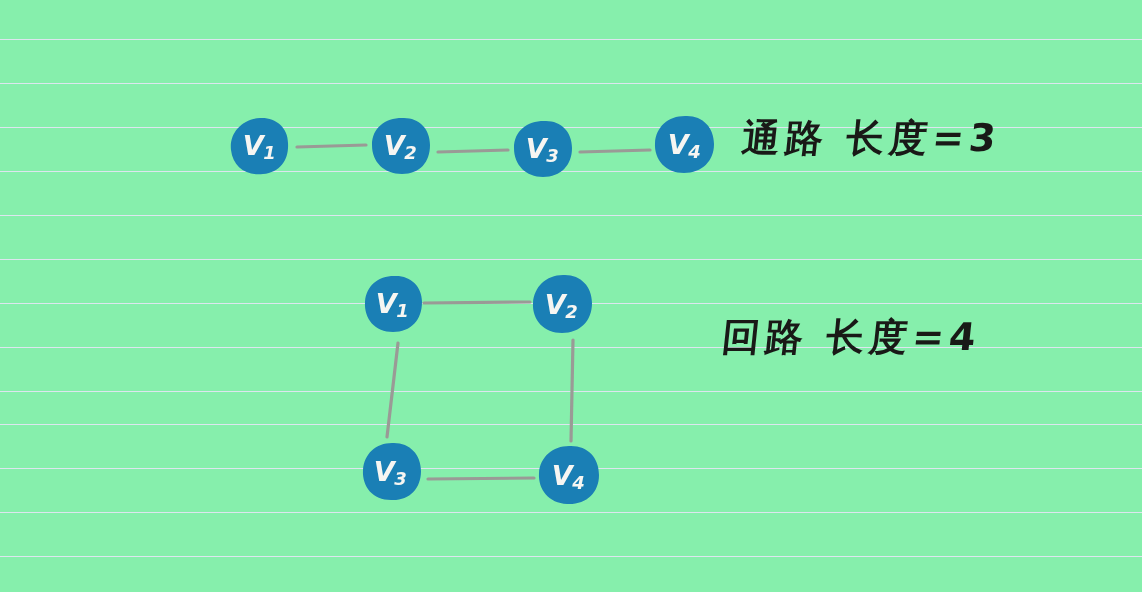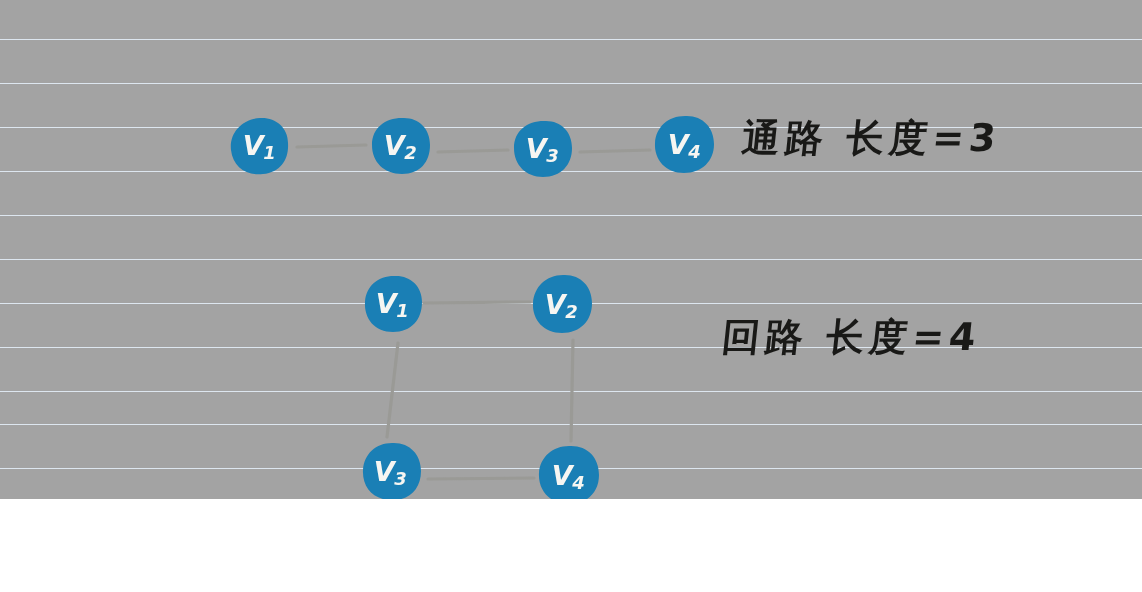--- a/index.html
+++ b/index.html
@@ -7,23 +7,23 @@
     margin: 0;
     padding: 0;
     background: #ffffff;
   }
   body {
     font-family: "Liberation Sans", sans-serif;
   }
   #canvas {
     position: relative;
     width: 1142px;
-    height: 499px;
+    height: 592px;
     overflow: hidden;
-    background: #a3a3a3;
+    background: #86efac;
   }
   
   #rules {
     position: absolute;
     inset: 0;
     pointer-events: none;
   }
   .rule-line {
     position: absolute;
     left: 0;

